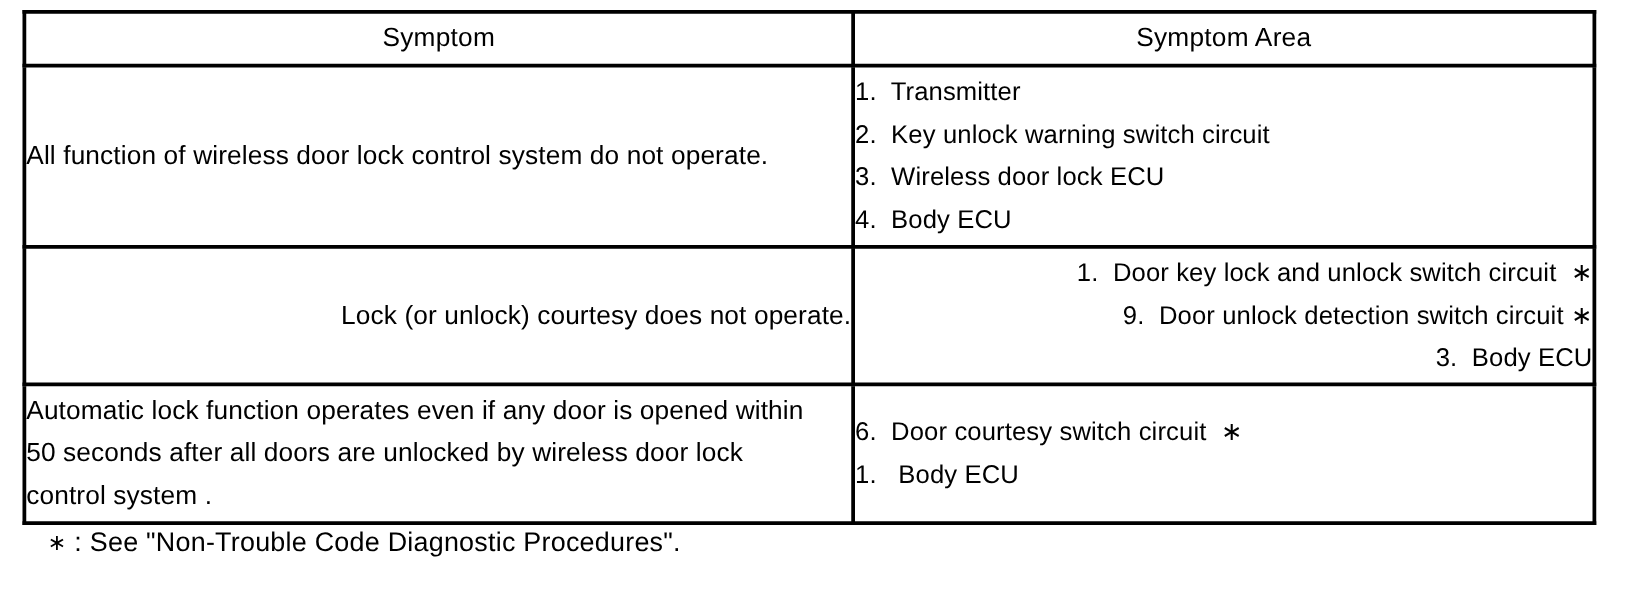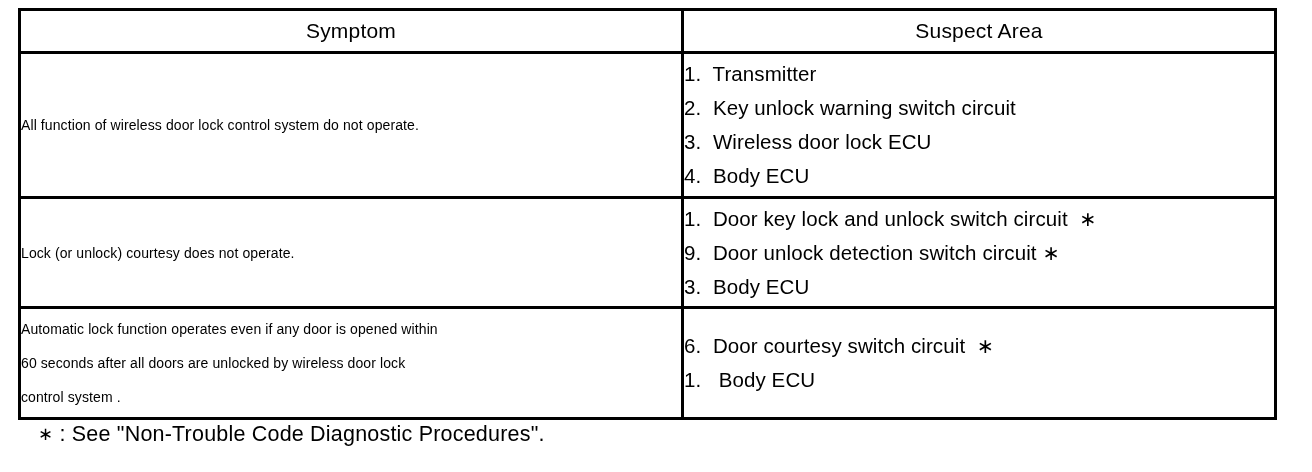--- a/index.html
+++ b/index.html
@@ -52,21 +52,21 @@
     letter-spacing: 0.2px;
   }
   .hdr-label {
     display: block;
     line-height: 40px;
   }
 
   
   .symptom-cell {
     padding: 6px 10px 6px 14px;
-    font-size: 14px;
+    font-size: 21px;
     line-height: 34px;
     letter-spacing: 0.1px;
   }
   .symptom-text {
     display: block;
   }
 
   
   .suspect-cell {
     padding: 9px 10px 9px 11px;
@@ -77,21 +77,21 @@
   .suspect-list {
     display: block;
   }
   .suspect-item {
     display: block;
     white-space: pre;
   }
 
   
   .row-1 td { height: 142px; }
-  .row-2 td { height: 107px; }
+  .row-2 td { height: 107px; text-align: right; }
   .row-3 td { height: 108px; }
 
   
   .footnote {
     position: absolute;
     left: 38px;
     top: 419px;
     font-size: 21.5px;
     line-height: 30px;
     letter-spacing: 0.2px;
@@ -111,21 +111,21 @@
     <colgroup>
       <col class="col-symptom">
       <col class="col-suspect">
     </colgroup>
     <thead>
       <tr>
         <th class="hdr-cell">
           <span class="hdr-label">Symptom</span>
         </th>
         <th class="hdr-cell">
-          <span class="hdr-label">Suspect Area</span>
+          <span class="hdr-label">Symptom Area</span>
         </th>
       </tr>
     </thead>
     <tbody>
 
       <tr class="row-1">
         <td class="symptom-cell">
           <span class="symptom-text">All function of wireless door lock control system do not operate.</span>
         </td>
         <td class="suspect-cell">
@@ -147,21 +147,21 @@
             <span class="suspect-item">1.  Door key lock and unlock switch circuit  ∗</span>
             <span class="suspect-item">9.  Door unlock detection switch circuit ∗</span>
             <span class="suspect-item">3.  Body ECU</span>
           </span>
         </td>
       </tr>
 
       <tr class="row-3">
         <td class="symptom-cell">
           <span class="symptom-text">Automatic lock function operates even if any door is opened within</span>
-          <span class="symptom-text">60 seconds after all doors are unlocked by wireless door lock</span>
+          <span class="symptom-text">50 seconds after all doors are unlocked by wireless door lock</span>
           <span class="symptom-text">control system .</span>
         </td>
         <td class="suspect-cell">
           <span class="suspect-list">
             <span class="suspect-item">6.  Door courtesy switch circuit  ∗</span>
             <span class="suspect-item">1.   Body ECU</span>
           </span>
         </td>
       </tr>
 

